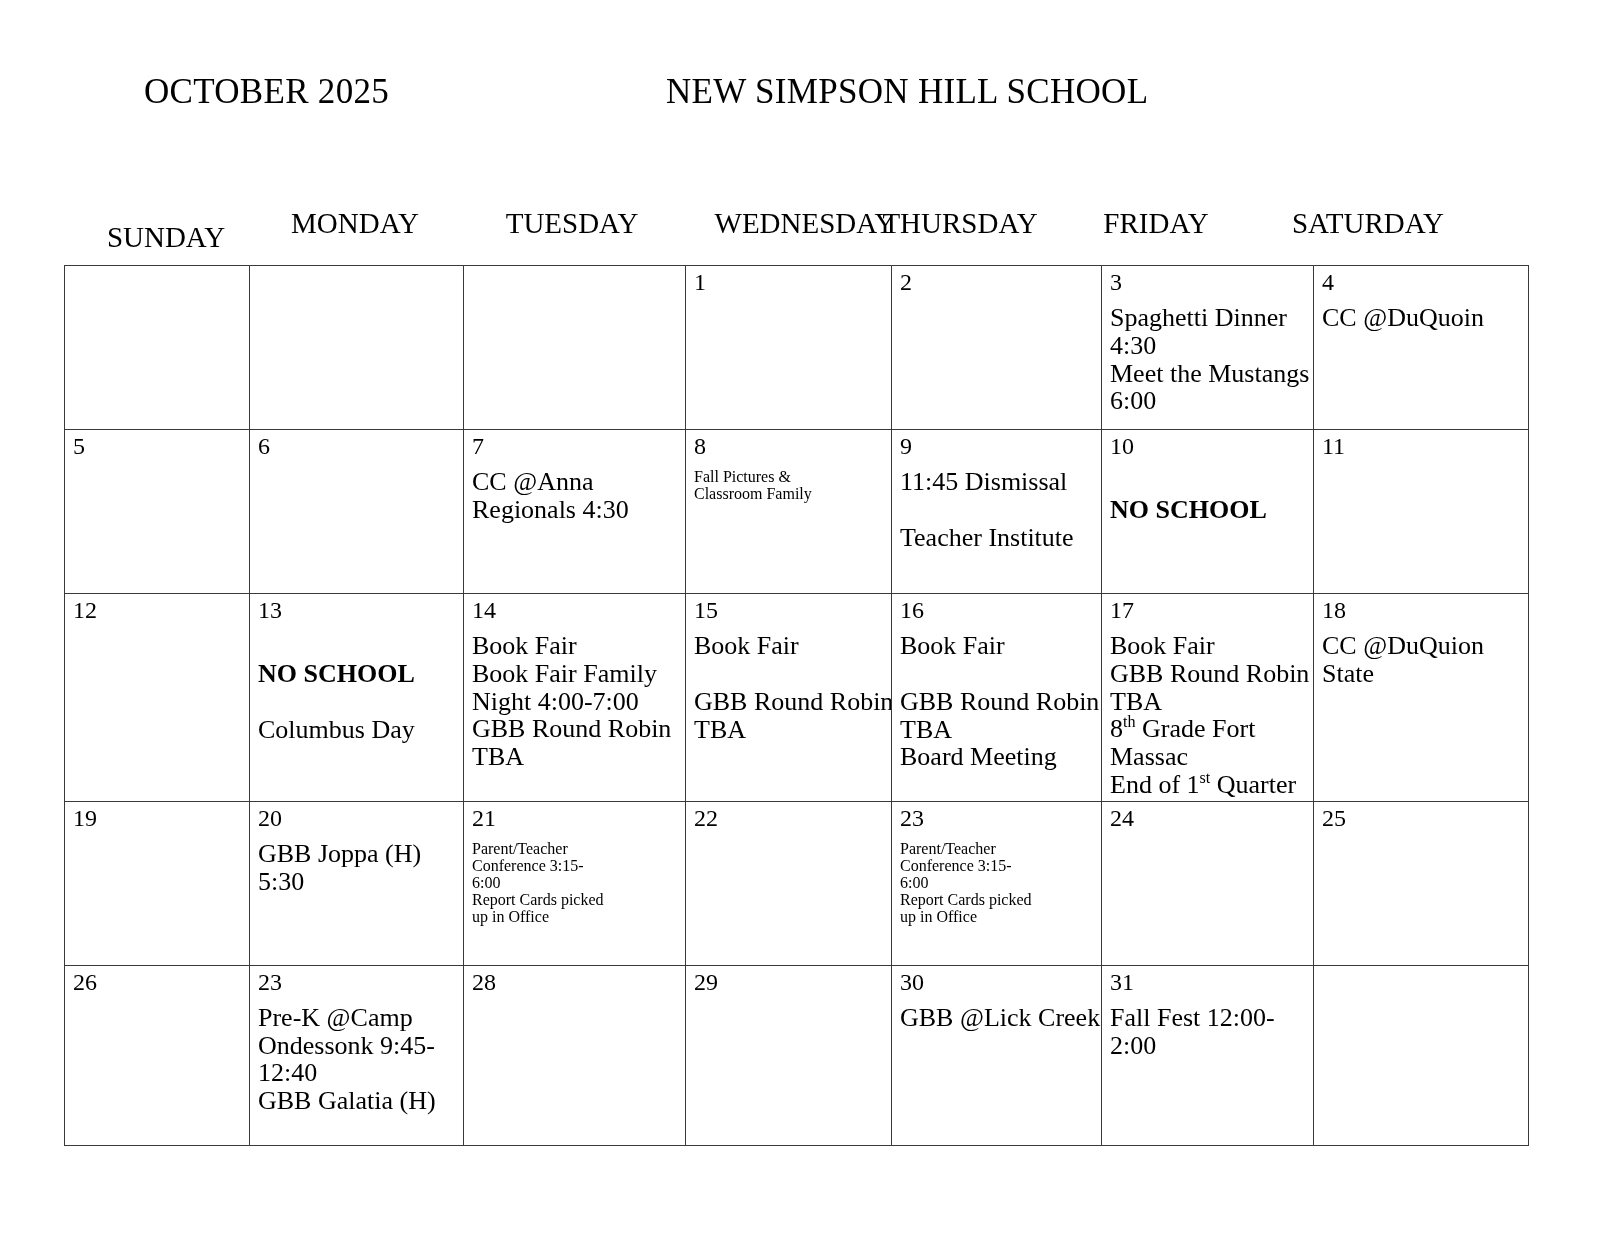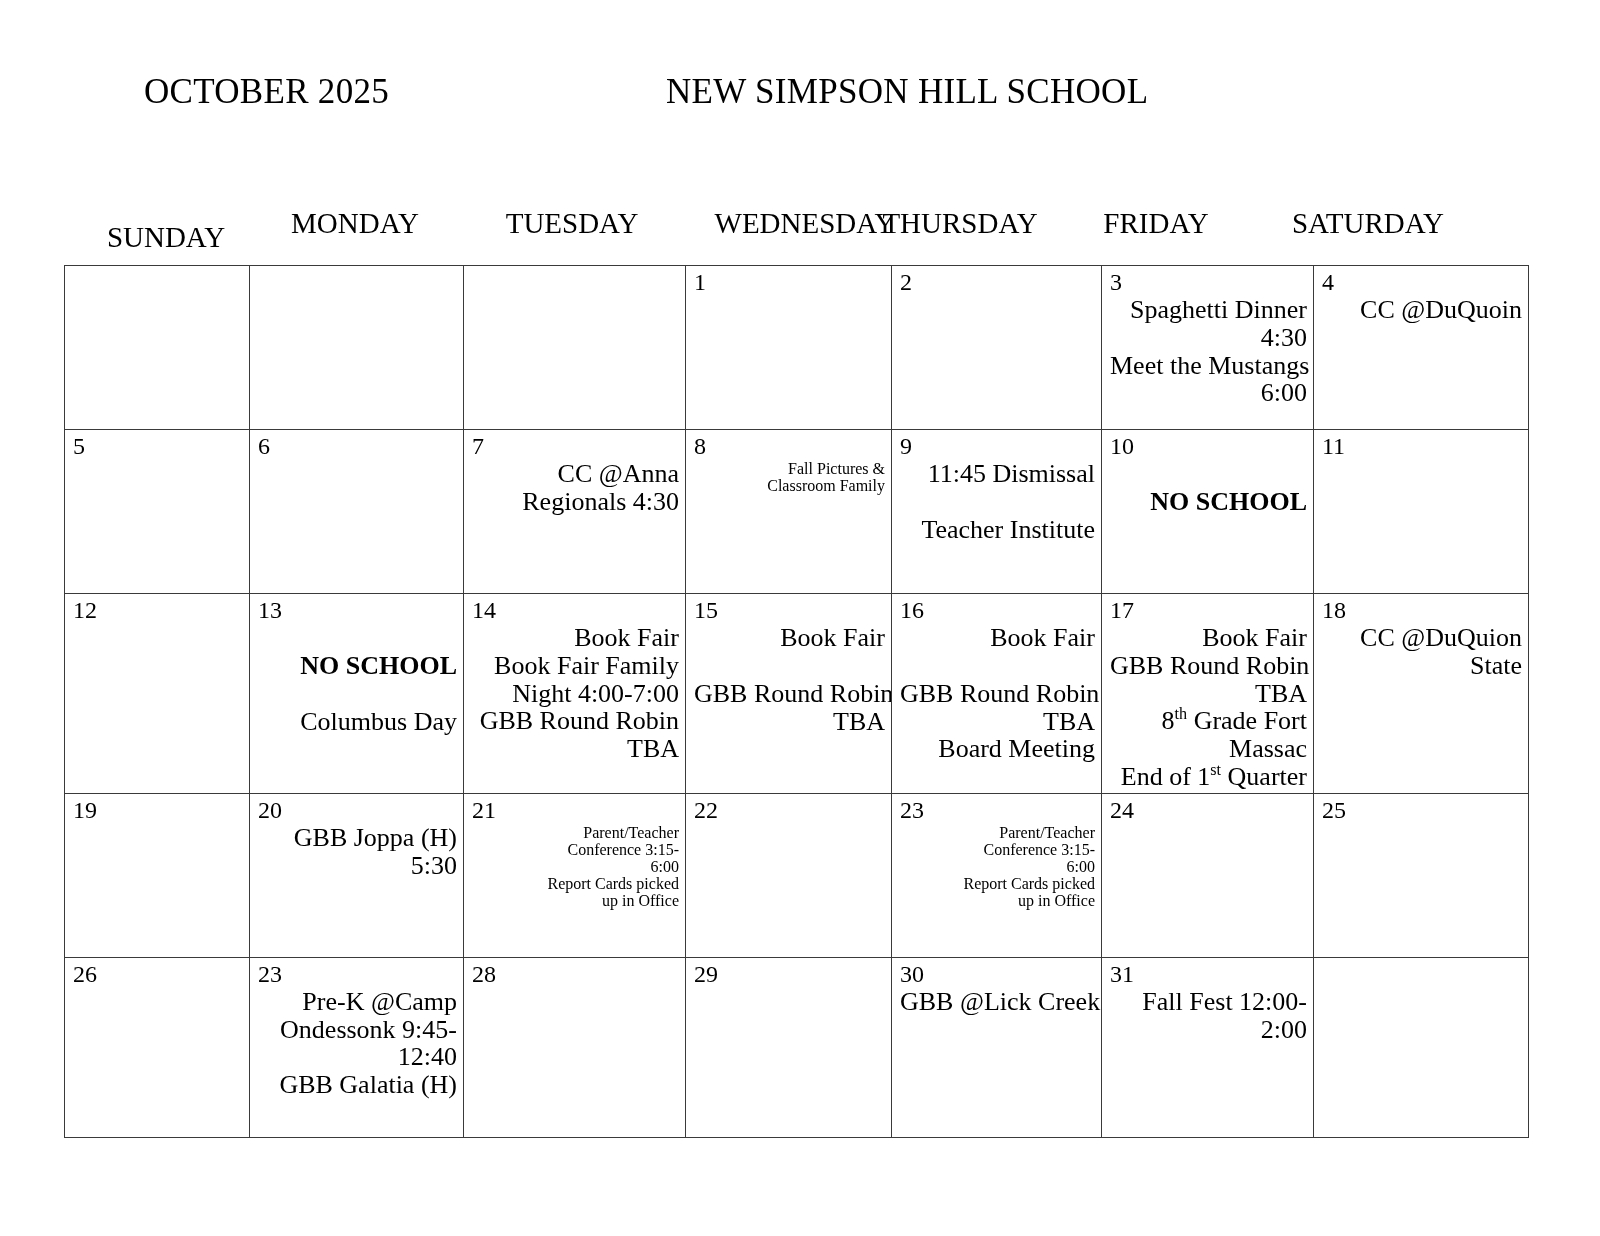--- a/index.html
+++ b/index.html
@@ -94,22 +94,21 @@
   tr.r3 td { height: 157px; }
   tr.r4 td { height: 173px; }
 
   .daynum {
     font-size: 24px;
     line-height: 1.08;
     display: block;
   }
   .events {
     display: block;
-    margin-top: 0px;
-    text-align: right;
+    margin-top: 8px;
   }
   .ev {
     font-size: 26px;
     line-height: 1.07;
     white-space: nowrap;
   }
   .ev.sm {
     font-size: 16px;
     line-height: 1.07;
   }

